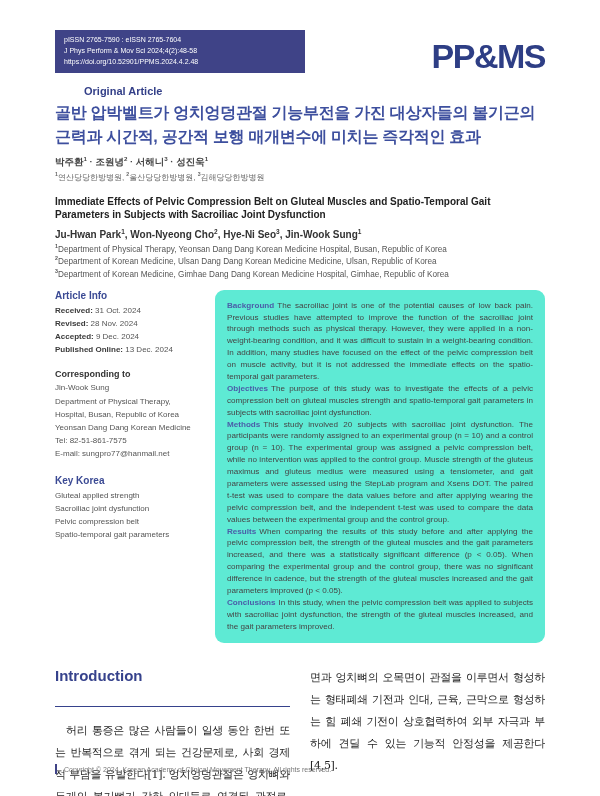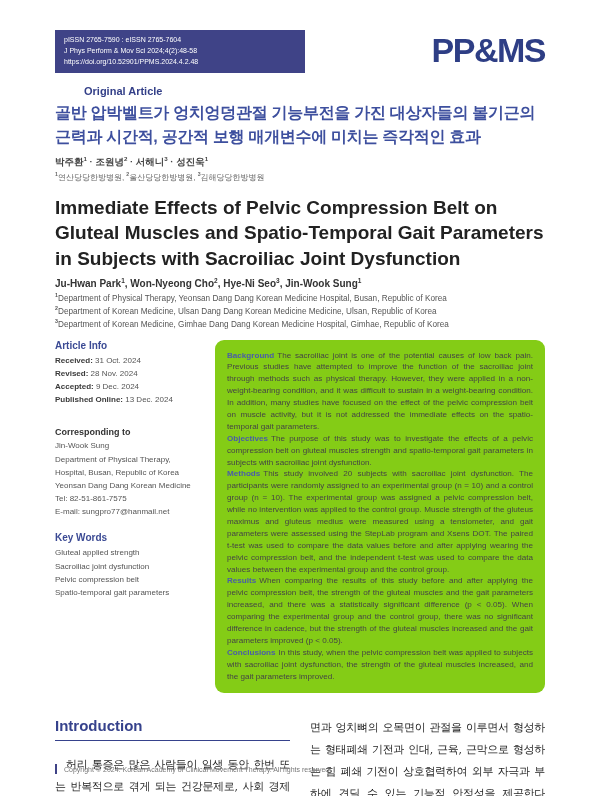--- a/index.html
+++ b/index.html
@@ -1,58 +1,58 @@
 <!DOCTYPE html>
 <html><head>
 <meta charset="utf-8">
 <style>
   html,body{margin:0;padding:0;background:#fff;}
   .page{width:600px;height:796px;position:relative;overflow:hidden;background:#fff;
         box-sizing:border-box;padding:30px 55px 0;font-family:"Liberation Sans",sans-serif;}
   sup{font-size:0.65em;line-height:0;}
 
   
-  .masthead{display:flex;justify-content:space-between;align-items:flex-start;gap:12px;}
+  .masthead{display:flex;justify-content:space-between;align-items:flex-end;gap:12px;}
   .issn-box{background:#3f4387;color:#fff;font-size:7px;line-height:1.55;
             padding:5px 9px;width:232px;}
   .issn-box div{white-space:nowrap;}
   .logo{color:#2e3e85;font-size:34px;font-weight:bold;letter-spacing:-1.5px;
         line-height:1;margin-top:3px;}
 
   .article-type{color:#333f88;font-weight:bold;font-size:11px;margin-top:12px;margin-left:29px;}
   .title-ko{color:#3d4f9e;font-weight:bold;font-size:16px;line-height:1.5;
             margin-top:4px;letter-spacing:-0.3px;}
   .authors-ko{font-size:9.5px;font-weight:bold;color:#444;margin-top:7px;}
   .affils-ko{font-size:8px;color:#666;margin-top:3px;}
   .affils-ko sup,.authors-ko sup{font-weight:bold;}
 
-  .title-en{font-size:19px;font-weight:bold;color:#222;margin-top:12px;line-height:1.35;}
+  .title-en{font-size:10px;font-weight:bold;color:#222;margin-top:12px;line-height:1.35;}
   .authors-en{font-size:10px;font-weight:bold;color:#333;margin-top:7px;}
   .affils-en{font-size:8.2px;color:#555;line-height:1.55;margin-top:4px;}
   .affils-en sup{font-weight:bold;}
 
   
   .main-row{display:flex;margin-top:8px;}
   .sidebar{width:148px;flex:none;}
   .sb-heading{color:#3b4a94;font-weight:bold;font-size:10px;margin:0 0 3px;}
   .sb-line{font-size:8px;color:#555;line-height:1.65;}
   .sb-label{font-weight:bold;color:#3a3a3a;}
-  .corr-heading{font-size:9px;font-weight:bold;color:#333;margin:21px 0 2px;}
+  .corr-heading{font-size:9px;font-weight:bold;color:#333;margin:13px 0 2px;}
   .kw-heading{margin-top:14px;}
 
-  .abstract{flex:1;margin-left:12px;background:#84cc16;border-radius:9px;
+  .abstract{flex:1;margin-left:12px;background:#5eead4;border-radius:9px;
             padding:10px 12px;font-size:8.1px;line-height:1.47;color:#454545;}
   .abs-p{margin:0;text-align:justify;}
   .abs-label{color:#4a5da8;font-weight:bold;margin-right:3px;}
 
   
   .intro{display:flex;gap:20px;margin-top:24px;}
   .intro-col{width:235px;box-sizing:border-box;}
   .intro-heading{color:#36428c;font-size:15px;font-weight:bold;margin:0 0 13px;
-                 padding-bottom:6px;border-bottom:1.5px solid #36428c;}
+                 padding-bottom:22px;border-bottom:1.5px solid #36428c;}
   .body-ko{font-family:"DejaVu Serif","Liberation Serif",serif;font-size:11px;
            line-height:2.0;color:#1e1e1e;text-align:justify;margin:0;
            letter-spacing:-0.3px;}
   .indent{text-indent:11px;}
 
   .footer{position:absolute;left:55px;bottom:22px;display:flex;align-items:center;
           font-size:7px;color:#777;}
   .footer-bar{width:2px;height:10px;background:#3f4387;margin-right:7px;flex:none;}
 </style>
 </head>
@@ -103,21 +103,21 @@
       <div class="sb-line"><span class="sb-label">Published Online:</span><span> 13 Dec. 2024</span></div>
 
       <div class="corr-heading">Corresponding to</div>
       <div class="sb-line">Jin-Wook Sung</div>
       <div class="sb-line">Department of Physical Therapy,</div>
       <div class="sb-line">Hospital, Busan, Republic of Korea</div>
       <div class="sb-line">Yeonsan Dang Dang Korean Medicine</div>
       <div class="sb-line">Tel: 82-51-861-7575</div>
       <div class="sb-line">E-mail: sungpro77@hanmail.net</div>
 
-      <div class="sb-heading kw-heading">Key Words</div>
+      <div class="sb-heading kw-heading">Key Korea</div>
       <div class="sb-line">Gluteal applied strength</div>
       <div class="sb-line">Sacroiliac joint dysfunction</div>
       <div class="sb-line">Pelvic compression belt</div>
       <div class="sb-line">Spatio-temporal gait parameters</div>
     </div>
 
     <div class="abstract">
       <p class="abs-p"><span class="abs-label">Background</span><span>The sacroiliac joint is one of the potential causes of low back pain. Previous studies have attempted to improve the function of the sacroiliac joint through methods such as physical therapy. However, they were applied in a non-weight-bearing condition, and it was difficult to sustain in a weight-bearing condition. In addition, many studies have focused on the effect of the pelvic compression belt on muscle activity, but it is not addressed the immediate effects on the spatio-temporal gait parameters.</span></p>
       <p class="abs-p"><span class="abs-label">Objectives</span><span>The purpose of this study was to investigate the effects of a pelvic compression belt on gluteal muscles strength and spatio-temporal gait parameters in subjects with sacroiliac joint dysfunction.</span></p>
       <p class="abs-p"><span class="abs-label">Methods</span><span>This study involved 20 subjects with sacroiliac joint dysfunction. The participants were randomly assigned to an experimental group (n = 10) and a control group (n = 10). The experimental group was assigned a pelvic compression belt, while no intervention was applied to the control group. Muscle strength of the gluteus maximus and gluteus medius were measured using a tensiometer, and gait parameters were assessed using the StepLab program and Xsens DOT. The paired t-test was used to compare the data values before and after applying wearing the pelvic compression belt, and the independent t-test was used to compare the data values between the experimental group and the control group.</span></p>

